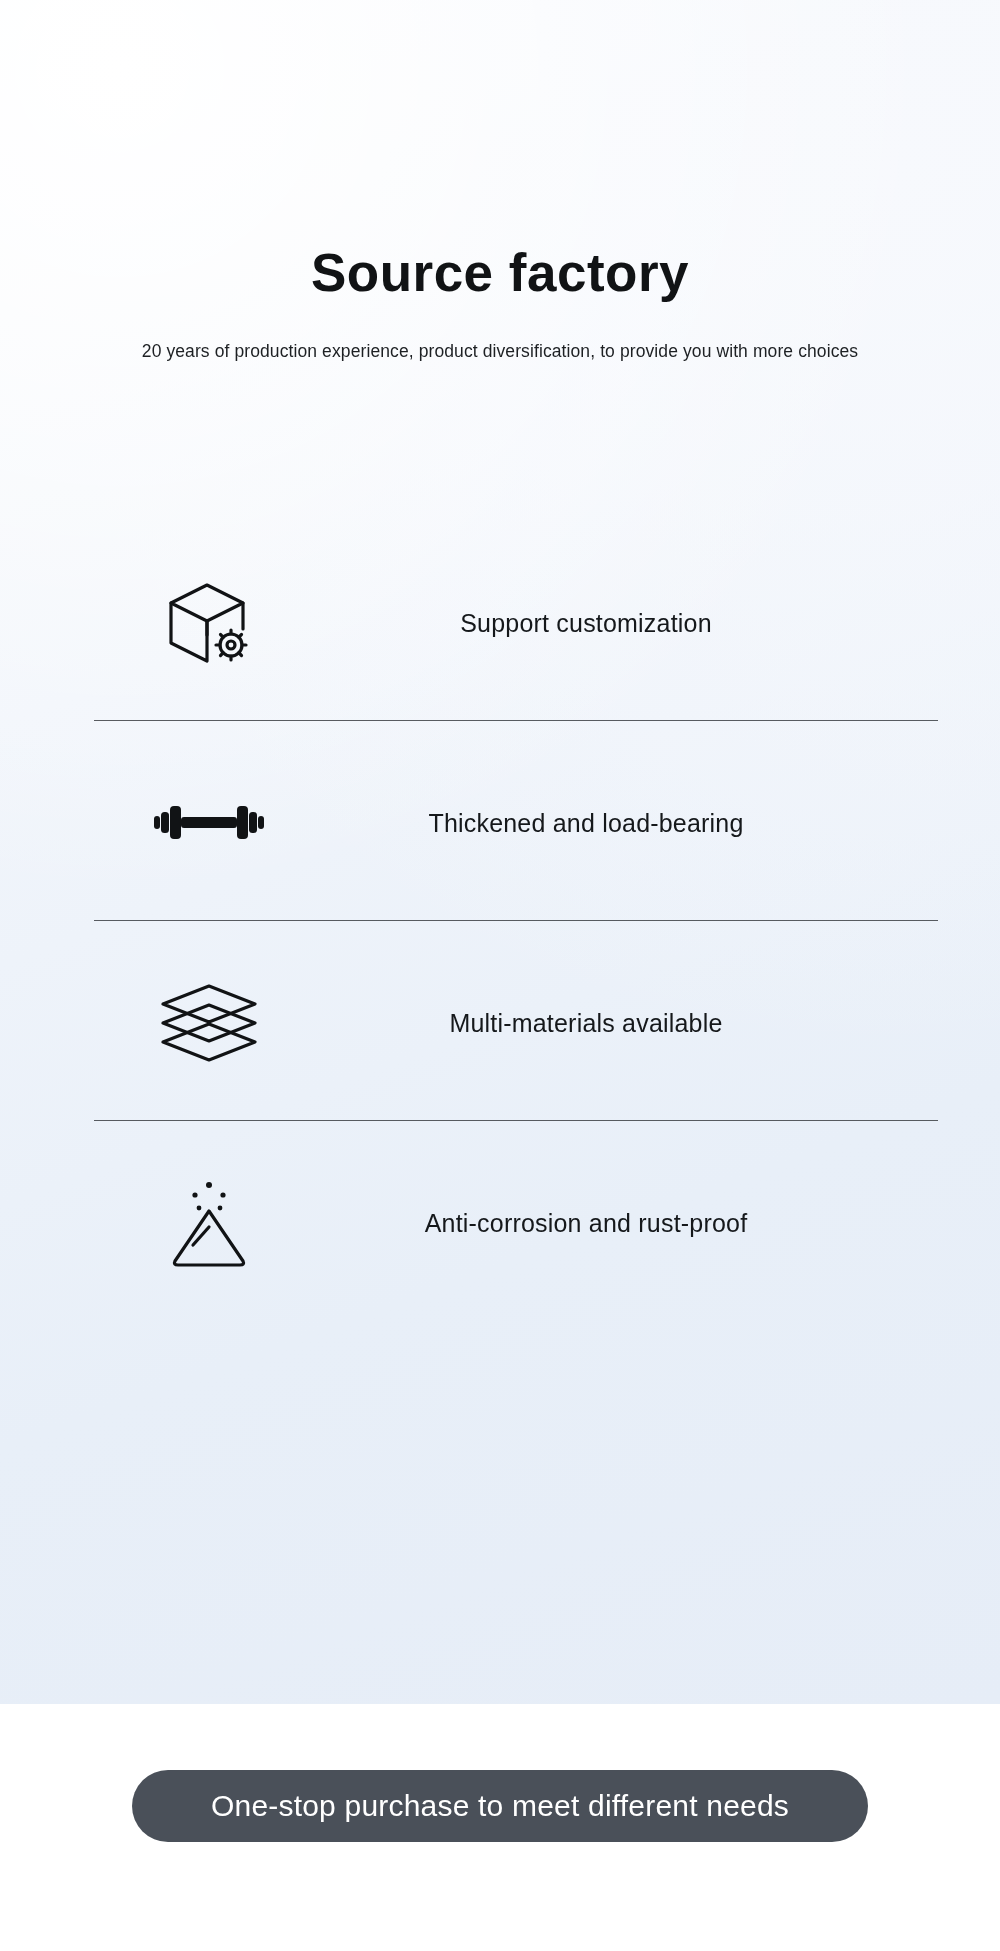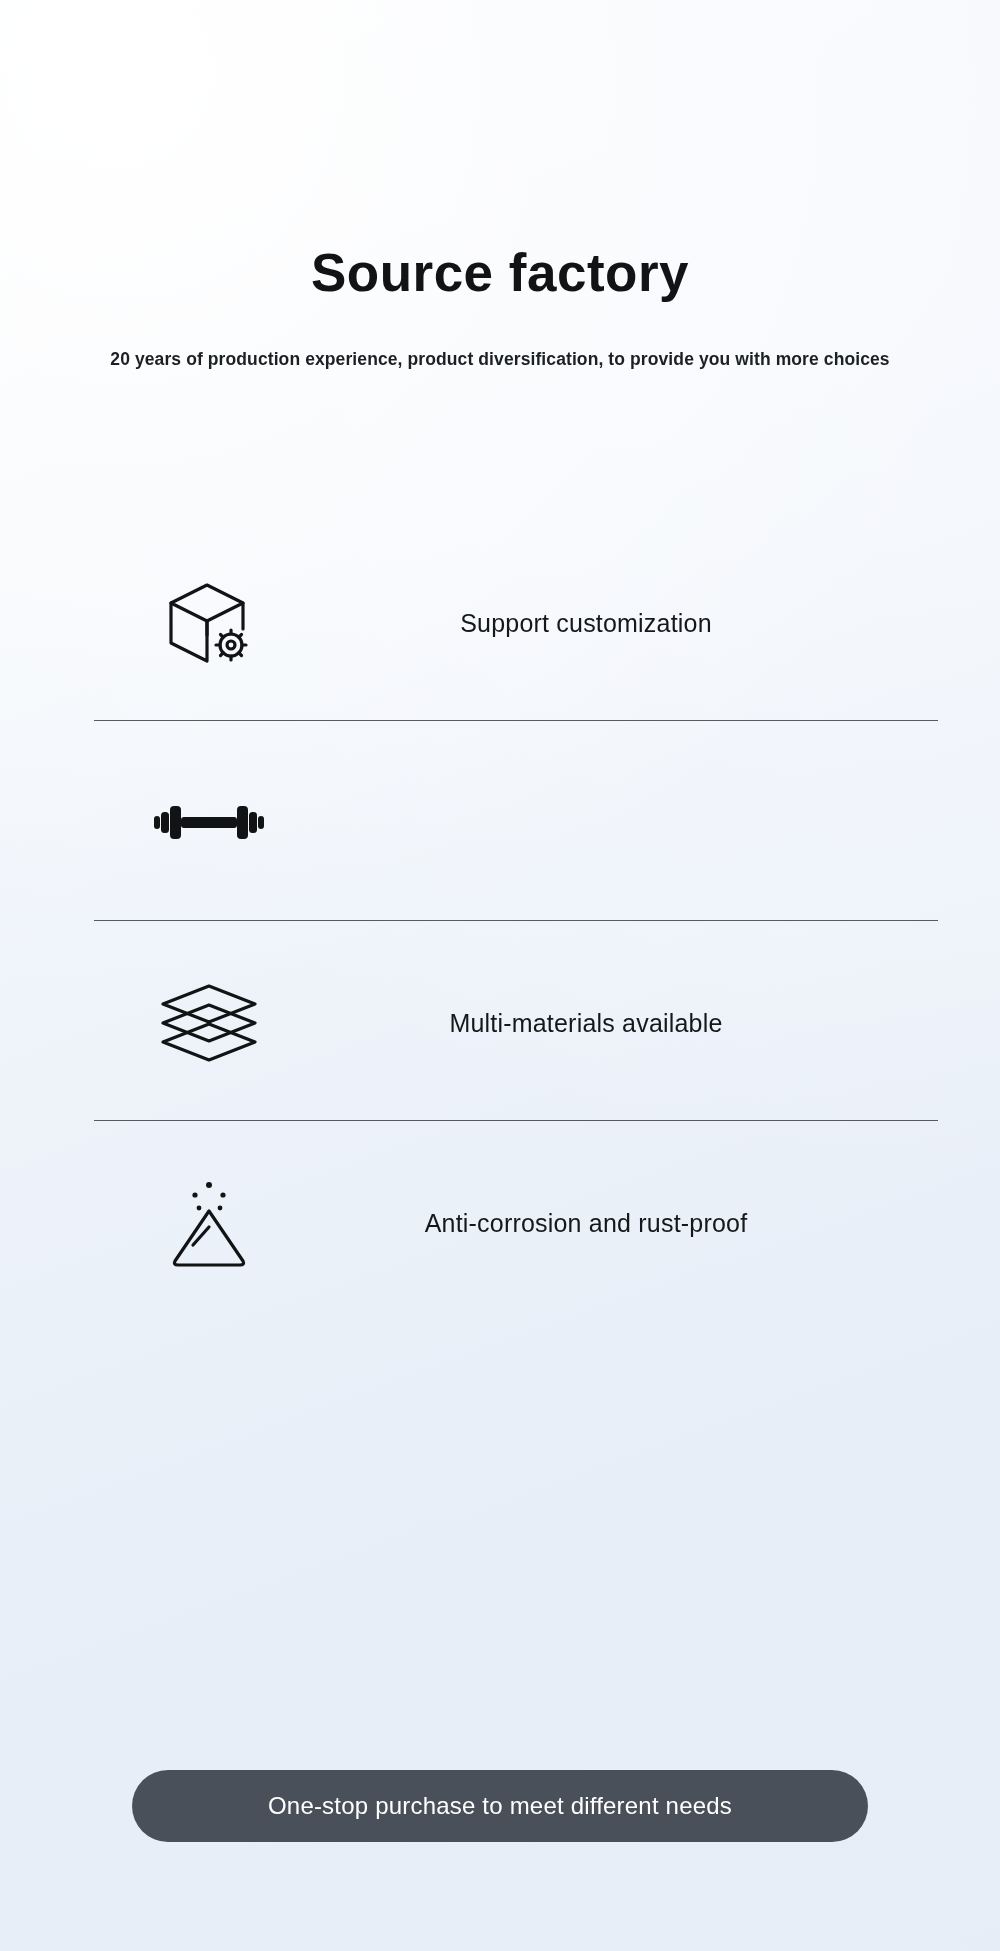--- a/index.html
+++ b/index.html
@@ -10,21 +10,21 @@
     width: 1000px;
     height: 1951px;
     font-family: "Liberation Sans", sans-serif;
     background: #ffffff;
     overflow: hidden;
   }
 
   .page {
     position: relative;
     width: 1000px;
-    height: 1951px;
+    height: 1704px;
     background:
       radial-gradient(circle at 12% 4%, #ffffff 0%, rgba(255,255,255,0) 45%),
       radial-gradient(circle at 88% 10%, #f7f9fd 0%, rgba(247,249,253,0) 50%),
       linear-gradient(160deg, #fbfcfe 0%, #f1f5fb 35%, #e8eff8 70%, #e6edf7 100%);
     box-sizing: border-box;
   }
 
   
   .header {
     padding-top: 246px;
@@ -32,27 +32,26 @@
   }
   .title {
     font-size: 53px;
     font-weight: 700;
     color: #111315;
     letter-spacing: 0.5px;
     line-height: 1;
     margin: 0;
   }
   .subtitle {
-    margin: 8px;
+    margin: 0;
     padding-top: 42px;
     font-size: 17.5px;
     color: #1d2023;
     letter-spacing: 0.1px;
     line-height: 1.2;
-    font-weight: bold;
   }
 
   
   .features {
     position: absolute;
     top: 525px;
     left: 94px;
     width: 844px;
   }
   .feature-row {
@@ -101,21 +100,21 @@
     width: 1000px;
     display: flex;
     justify-content: center;
   }
   .cta-button {
     width: 736px;
     height: 72px;
     border-radius: 36px;
     background: #4a5059;
     color: #ffffff;
-    font-size: 24px;
+    font-size: 30px;
     letter-spacing: 0.2px;
     display: flex;
     align-items: center;
     justify-content: center;
     border: none;
     font-family: "Liberation Sans", sans-serif;
     cursor: pointer;
   }
 </style>
 </head>
@@ -151,20 +150,21 @@
         <svg width="112" height="64" viewBox="0 0 112 64" fill="none" stroke="#111315" stroke-linecap="round" stroke-linejoin="round">
           <rect x="28" y="26" width="56" height="11" rx="3" fill="#111315" stroke="none"></rect>
           <rect x="17" y="15" width="11" height="33" rx="4" fill="#111315" stroke="none"></rect>
           <rect x="84" y="15" width="11" height="33" rx="4" fill="#111315" stroke="none"></rect>
           <rect x="8" y="21" width="8" height="21" rx="3.5" fill="#111315" stroke="none"></rect>
           <rect x="96" y="21" width="8" height="21" rx="3.5" fill="#111315" stroke="none"></rect>
           <rect x="1" y="25" width="6" height="13" rx="3" fill="#111315" stroke="none"></rect>
           <rect x="105" y="25" width="6" height="13" rx="3" fill="#111315" stroke="none"></rect>
         </svg>
       </div>
+      <div class="feature-label">Thickened and load-bearing</div>
       <div class="divider"></div>
     </div>
 
     <div class="feature-row">
       <div class="icon-cell">
         <svg width="104" height="86" viewBox="0 0 104 86" fill="none" stroke="#111315" stroke-width="3.2" stroke-linejoin="round" stroke-linecap="round">
           <path d="M52 6 L98 24 L52 42 L6 24 Z"></path>
           <path d="M52 25 L98 43 L52 61 L6 43 Z"></path>
           <path d="M52 44 L98 62 L52 80 L6 62 Z"></path>
         </svg>

